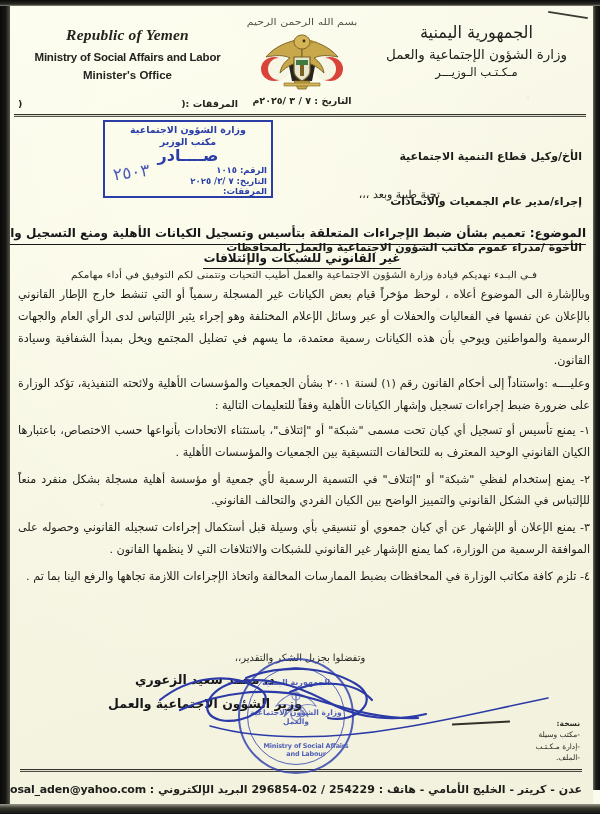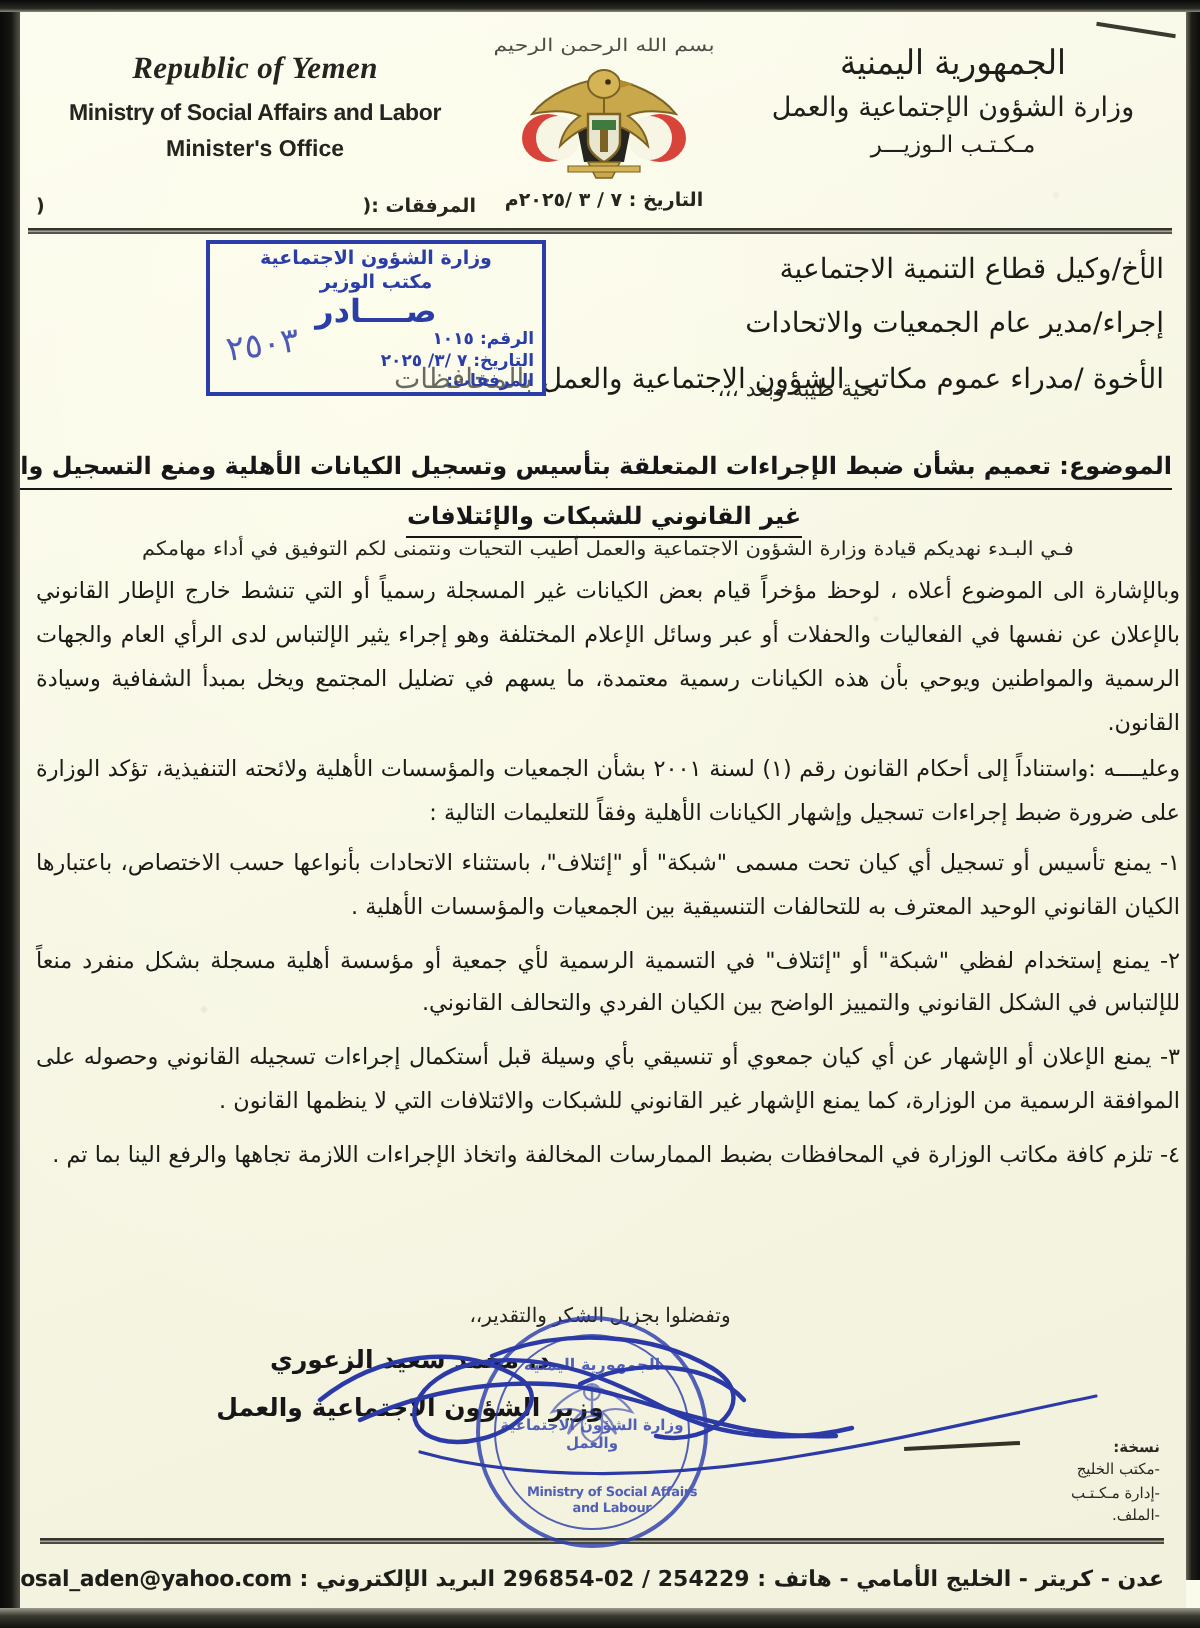--- a/index.html
+++ b/index.html
@@ -229,25 +229,26 @@
   .addressees {
     position: absolute;
     right: 18px; top: 122px;
     width: 350px;
     direction: rtl;
     text-align: right;
     color: #1b1b17;
     z-index: 8;
   }
   .addressees div {
-    font-size: 14px;
-    font-weight: 400;
+    font-size: 11px;
+    font-weight: 700;
     line-height: 1.95;
     letter-spacing: -0.2px;
     white-space: nowrap;
+    margin-top: 24px;
   }
   .greeting {
     position: absolute;
     right: 160px; top: 188px;
     direction: rtl;
     font-family: "DejaVu Serif", serif;
     font-size: 11px;
     color: #25251f;
     z-index: 8;
     letter-spacing: -0.5px;
@@ -609,21 +610,21 @@
       <path d="M96 30 C130 16 176 18 206 36 C232 52 206 76 178 70"></path>
       <path d="M60 78 C110 92 180 92 250 80 C300 72 340 62 398 50" stroke-width="1.6"></path>
       <path d="M140 44 C170 30 206 34 222 52"></path>
       <path d="M186 58 C210 70 244 74 276 66"></path>
     </g>
   </svg>
 
   <div class="distrib-rule"></div>
   <div class="distrib">
     <div class="dhead">نسخة:</div>
-    <div class="ditem">-مكتب الخليج</div>
+    <div class="ditem">-مكتب وسيلة</div>
     <div class="ditem">-إدارة مـكـتـب</div>
     <div class="ditem">-الملف.</div>
   </div>
 
   <div class="footer-rule"></div>
   <div class="footer">
     <span>عدن - كريتر - الخليج الأمامي - هاتف :</span>
     <span>254229 / 02-296854</span>
     <span>البريد الإلكتروني :</span>
     <span class="mail">mosal_aden@yahoo.com</span>

